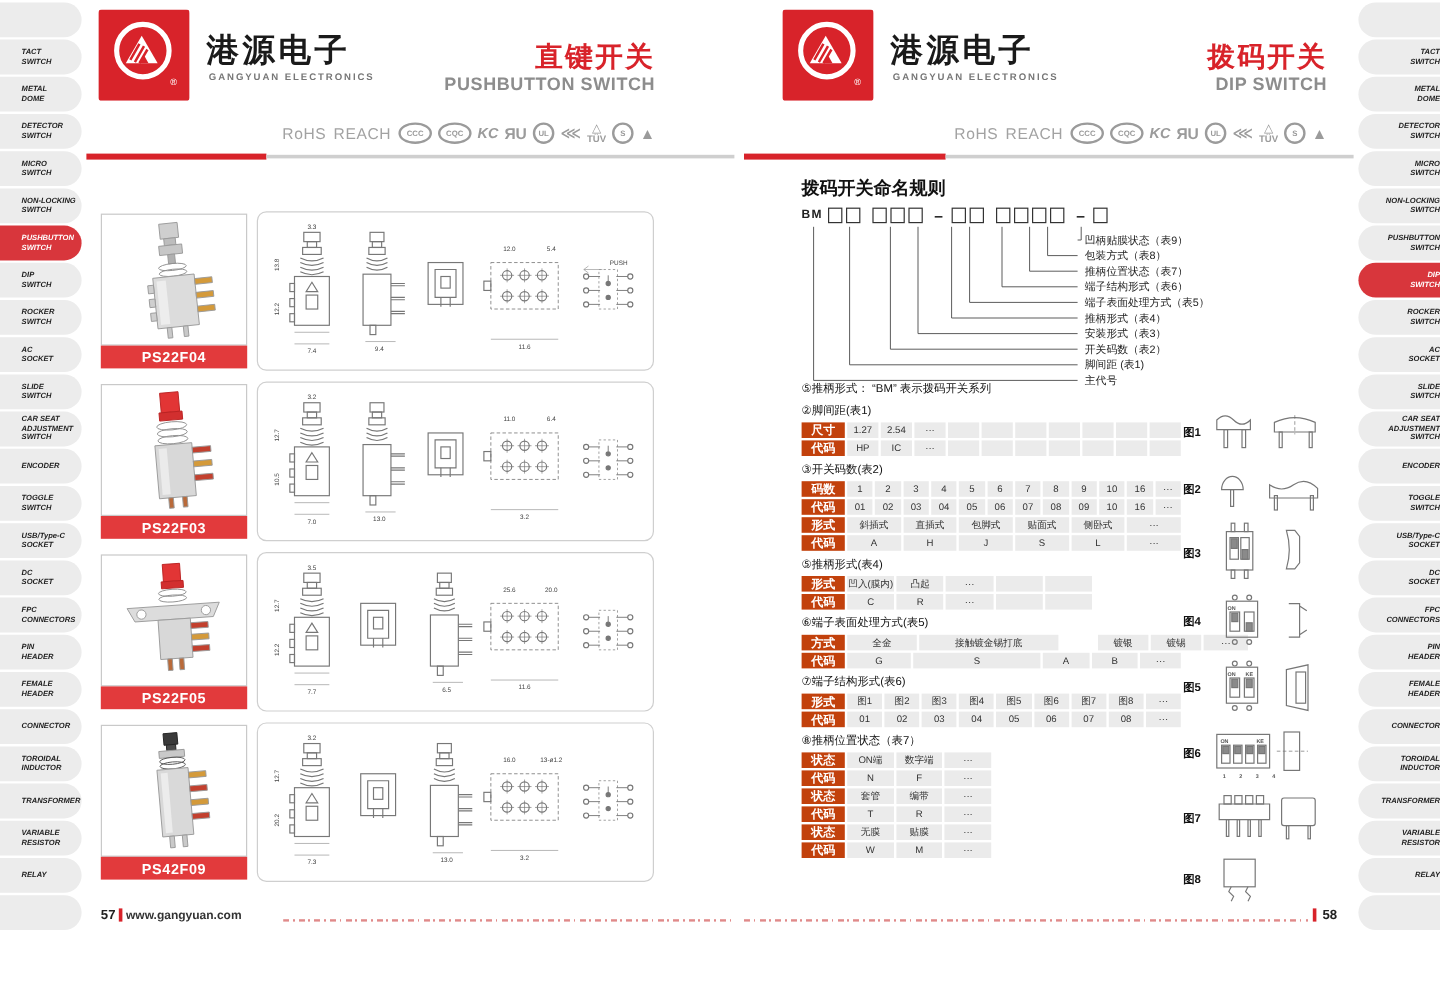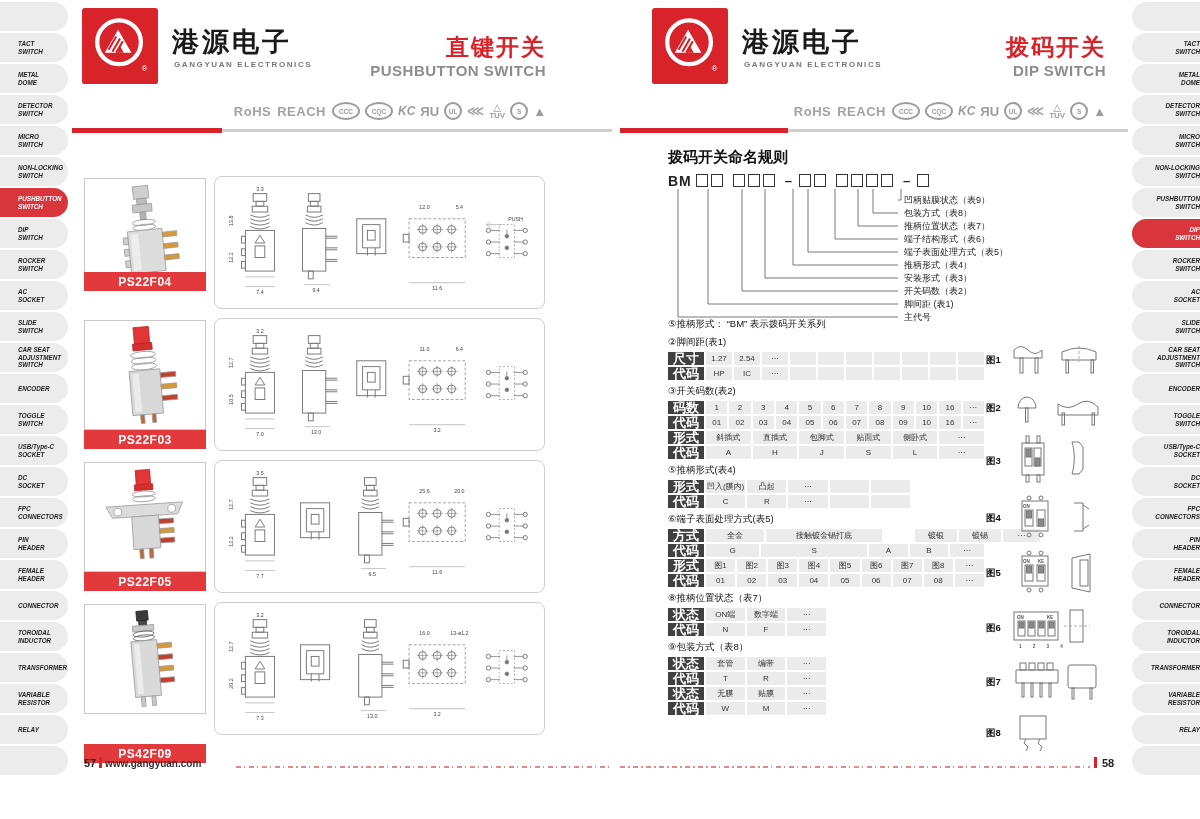--- a/index.html
+++ b/index.html
@@ -23,21 +23,21 @@
   .pill.active{background:#d8363c;color:#fff}
 
   
   .logo-box{position:absolute;width:76px;height:76px}
   .brand-cn{position:absolute;font-size:27px;font-weight:bold;letter-spacing:3px;color:#1a1a1a}
   .brand-en{position:absolute;font-size:8px;letter-spacing:1.6px;color:#777;font-weight:bold}
   .title-cn{position:absolute;font-size:23px;font-weight:bold;color:#d8232a;letter-spacing:2px;text-align:right;width:220px}
   .title-en{position:absolute;font-size:15px;font-weight:bold;color:#8d8d8d;letter-spacing:.5px;text-align:right;width:260px}
 
   .cert-row{position:absolute;display:flex;align-items:center;gap:6px;height:22px}
-  .cert-word{font-size:13px;font-weight:bold;color:#a2a2a2;letter-spacing:.5px}
+  .cert-word{font-size:13px;font-weight:normal;color:#a2a2a2;letter-spacing:.5px}
   .ci{color:#9b9b9b;display:inline-flex;align-items:center;justify-content:center;font-weight:bold}
   .ci-oval{border:2px solid #9b9b9b;border-radius:50%;width:24px;height:14px;font-size:6.5px}
   .ci-circle{border:2px solid #9b9b9b;border-radius:50%;width:14px;height:14px;font-size:6.5px}
   .ci-plain{font-size:12px;font-style:italic}
   .ci-plainbold{font-size:13px;font-weight:900}
   .ci-tri{font-size:8px;flex-direction:column;line-height:.9}
   .ci-tri::before{content:"\25B3";font-size:10px}
   .ci-mono{font-size:13px}
 
   .divider{position:absolute;height:5px;display:flex;align-items:flex-start}
@@ -51,31 +51,31 @@
     font-size:12px;font-weight:bold;letter-spacing:.5px;display:flex;align-items:center;justify-content:center}
   .panel{position:absolute;width:331px;height:133px;border:1.5px solid #cfcfcf;border-radius:8px;
     background:#fff;box-sizing:border-box;display:flex;align-items:center;justify-content:center}
   .panel-art{width:322px;height:122px}
   .panel-art text{font-size:5.5px;fill:#444;text-anchor:middle}
   .dimline{stroke:#999;stroke-width:.6;fill:none}
 
   
   #naming-title{position:absolute;left:668px;top:148px;font-size:15px;font-weight:bold;color:#111}
   #bm-row{position:absolute;left:668px;top:171px;white-space:nowrap;height:16px}
-  .bm-prefix{font-size:14px;font-weight:bold;letter-spacing:1px;margin-right:4px;vertical-align:middle}
+  .bm-prefix{font-size:10px;font-weight:bold;letter-spacing:1px;margin-right:4px;vertical-align:middle}
   .bm-group{margin-right:7px}
   .bm-box{display:inline-block;width:12px;height:13px;border:1.4px solid #333;margin-right:3px;vertical-align:middle;box-sizing:border-box}
   .bm-dash{font-size:13px;font-weight:bold;margin-right:7px;vertical-align:middle}
   #callout-svg{position:absolute;left:668px;top:189px;width:460px;height:140px;overflow:visible}
 
   #tables{position:absolute;left:668px;top:318px;width:322px}
   #naming-note{font-size:9.5px;color:#111;margin-bottom:1px}
   .tbl-cap{font-size:9.5px;color:#111;margin:5px 0 3px}
   .tbl-row{display:flex;gap:2px;margin-bottom:2px}
-  .tbl-h{width:36px;flex:none;background:#404040;color:#fff;font-size:13px;font-weight:bold;
+  .tbl-h{width:36px;flex:none;background:#c2410c;color:#fff;font-size:10px;font-weight:bold;
     display:flex;align-items:center;justify-content:center;height:13px}
   .tbl-c{flex:1;background:#ebebeb;font-size:8px;color:#333;display:flex;align-items:center;justify-content:center;height:13px;overflow:hidden;white-space:nowrap}
 
   
   #figures{position:absolute;left:986px;top:336px;width:142px;display:flex;flex-direction:column}
   .fig-row{display:flex;align-items:center;gap:2px}
   .fig-label{font-size:9.5px;font-weight:bold;color:#111;width:18px;flex:none}
   .fig-row svg{flex:none}
   .fig-art{stroke:#777;fill:none;stroke-width:1}
   .fig-row text{font-size:4.5px;fill:#555;font-weight:bold}
@@ -386,21 +386,21 @@
           <rect x="37" y="68" width="5" height="7" fill="#cfcfcf"></rect>
           <rect x="37" y="80" width="5" height="7" fill="#cfcfcf"></rect>
         <rect x="78" y="54" width="15" height="5" fill="#d49a3a"></rect>
           <rect x="78" y="66" width="15" height="5" fill="#d49a3a"></rect>
           <rect x="78" y="78" width="15" height="5" fill="#d49a3a"></rect>
         <rect x="50" y="94" width="4" height="9" fill="#c9c9c9"></rect>
           <rect x="64" y="94" width="4" height="9" fill="#c9c9c9"></rect>
       </g>
     </svg>
   </div>
-  <div class="model-bar" style="left:84px;top:272px">PS22F04</div>
+  <div class="model-bar" style="left:84px;top:288px">PS22F04</div>
 
   <div class="photo" style="left:84px;top:320px">
     <svg viewBox="0 0 120 106" width="116" height="102">
       <g stroke="#9a9a9a" stroke-width="0.8" transform="rotate(-5 60 55)">
         <rect x="52" y="3" width="16" height="17" fill="#e23535" stroke="#b22"></rect>
           <rect x="50" y="20" width="20" height="7" fill="#d22f2f" stroke="#b22"></rect>
         <ellipse cx="60" cy="32" rx="13" ry="3.5" fill="none" stroke="#8f8f8f"></ellipse>
           <ellipse cx="60" cy="38" rx="13" ry="3.5" fill="none" stroke="#8f8f8f"></ellipse>
           <ellipse cx="60" cy="44" rx="13" ry="3.5" fill="none" stroke="#8f8f8f"></ellipse>
         <rect x="44" y="48" width="32" height="46" fill="#d8d8d8"></rect>
@@ -448,21 +448,21 @@
           <rect x="50" y="37" width="6" height="52" fill="#ececec" stroke="none"></rect>
         <rect x="74" y="38" width="15" height="5" fill="#d49a3a"></rect>
           <rect x="74" y="50" width="15" height="5" fill="#c2402e"></rect>
           <rect x="74" y="62" width="15" height="5" fill="#d49a3a"></rect>
           <rect x="74" y="74" width="15" height="5" fill="#c2402e"></rect>
         <rect x="53" y="92" width="4" height="10" fill="#c9c9c9"></rect>
           <rect x="64" y="92" width="4" height="10" fill="#c9c9c9"></rect>
       </g>
     </svg>
   </div>
-  <div class="model-bar" style="left:84px;top:744px">PS42F09</div>
+  <div class="model-bar" style="left:84px;top:714px">PS42F09</div>
 
   <div class="panel" style="left:214px;top:176px">
     <svg class="panel-art" viewBox="0 0 332 126">
       <use href="#swF" x="22" y="12"></use>
         <use href="#swS" x="84" y="12"></use>
         <use href="#mnt" x="142" y="38"></use>
         <use href="#pcb" x="196" y="32"></use>
         <use href="#sch" x="276" y="46"></use>
       <path class="dimline" d="M27,108 h30 M88,106 h26 M196,104 h58"></path>
       <text x="42" y="9">3.3</text>
@@ -708,20 +708,21 @@
         <div class="tbl-c" style="flex: 0.7 1 0%;">···</div>
       </div>
       <div class="tbl-row" style="width: 316px;">
         <div class="tbl-h">代码</div>
         <div class="tbl-c" style="flex: 1.1 1 0%;">G</div>
         <div class="tbl-c" style="flex: 2.2 1 0%;">S</div>
         <div class="tbl-c" style="flex: 0.8 1 0%;">A</div>
         <div class="tbl-c" style="flex: 0.8 1 0%;">B</div>
         <div class="tbl-c" style="flex: 0.7 1 0%;">···</div>
       </div>
+      <div class="tbl-cap">⑦端子结构形式(表6)</div>
       <div class="tbl-row" style="width: 316px;">
         <div class="tbl-h">形式</div>
         <div class="tbl-c">图1</div>
         <div class="tbl-c">图2</div>
         <div class="tbl-c">图3</div>
         <div class="tbl-c">图4</div>
         <div class="tbl-c">图5</div>
         <div class="tbl-c">图6</div>
         <div class="tbl-c">图7</div>
         <div class="tbl-c">图8</div>
@@ -745,21 +746,20 @@
         <div class="tbl-c">ON端</div>
         <div class="tbl-c">数字端</div>
         <div class="tbl-c">···</div>
       </div>
       <div class="tbl-row" style="width: 158px;">
         <div class="tbl-h">代码</div>
         <div class="tbl-c">N</div>
         <div class="tbl-c">F</div>
         <div class="tbl-c">···</div>
       </div>
-      <div class="tbl-cap">⑨包装方式（表8）</div>
       <div class="tbl-row" style="width: 158px;">
         <div class="tbl-h">状态</div>
         <div class="tbl-c">套管</div>
         <div class="tbl-c">编带</div>
         <div class="tbl-c">···</div>
       </div>
       <div class="tbl-row" style="width: 158px;">
         <div class="tbl-h">代码</div>
         <div class="tbl-c">T</div>
         <div class="tbl-c">R</div>

